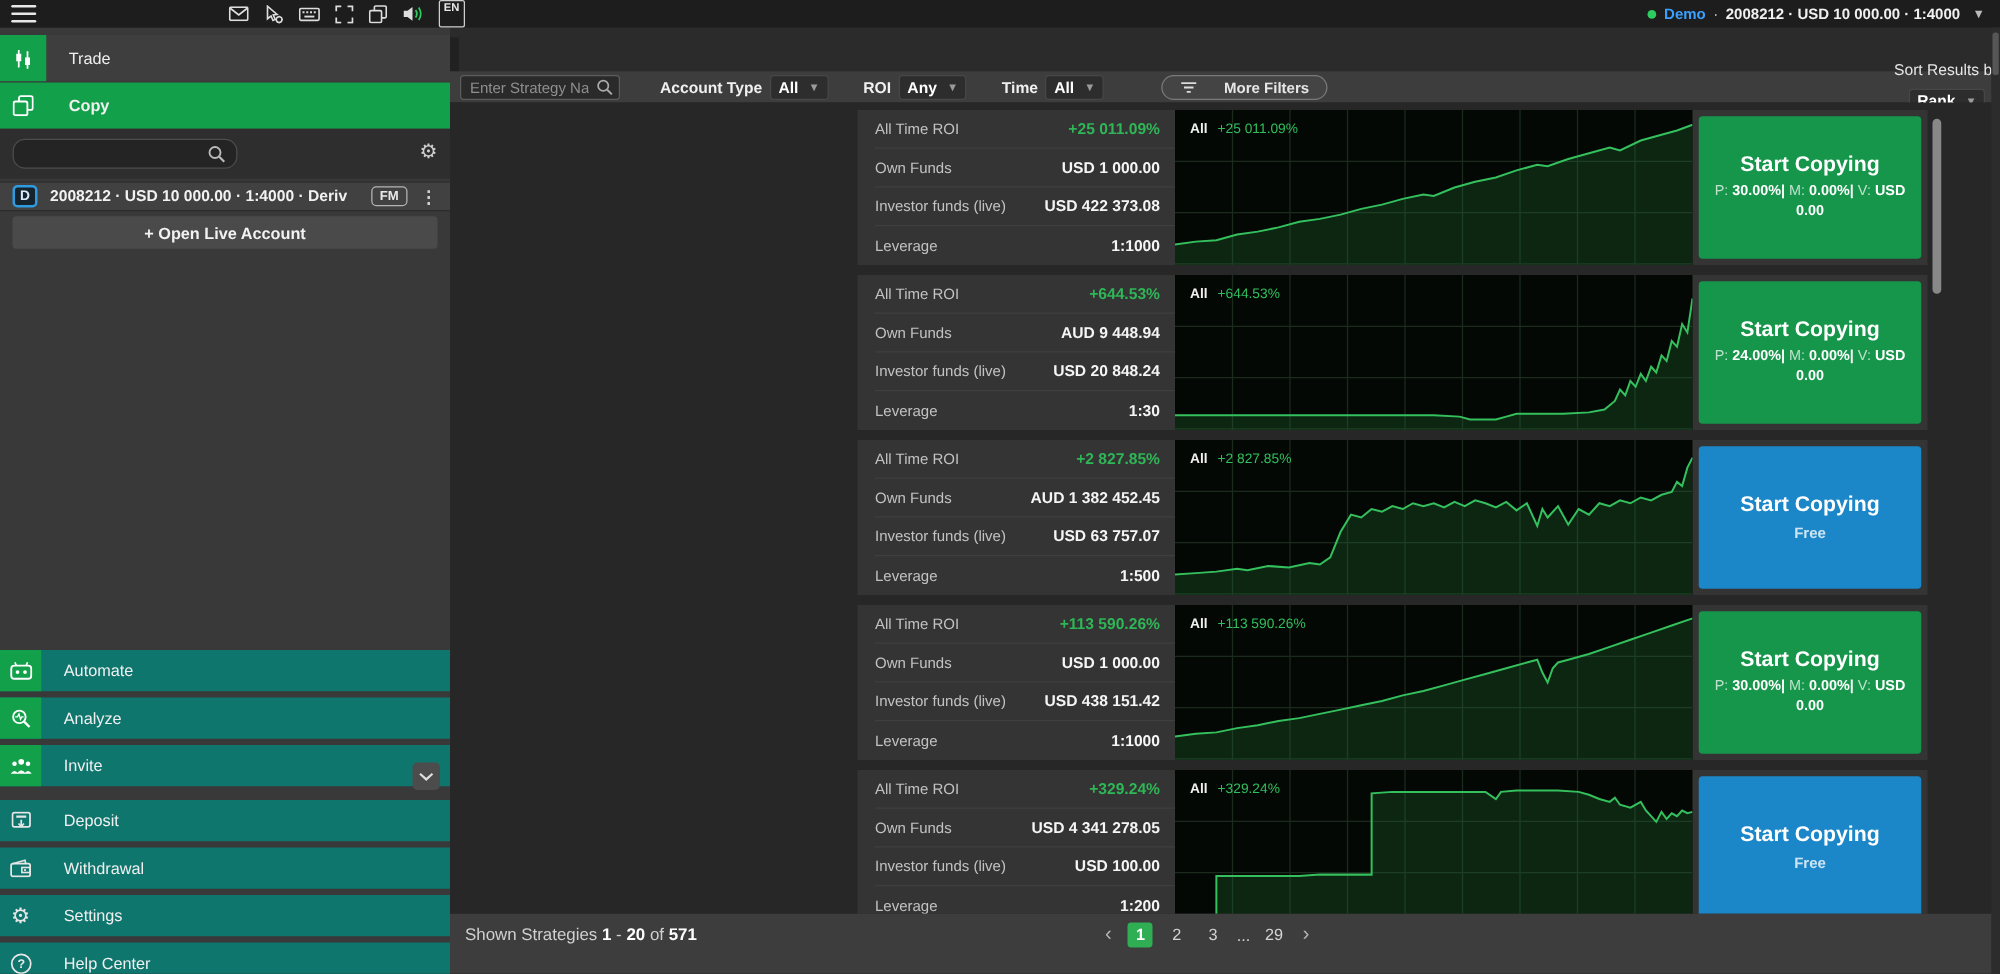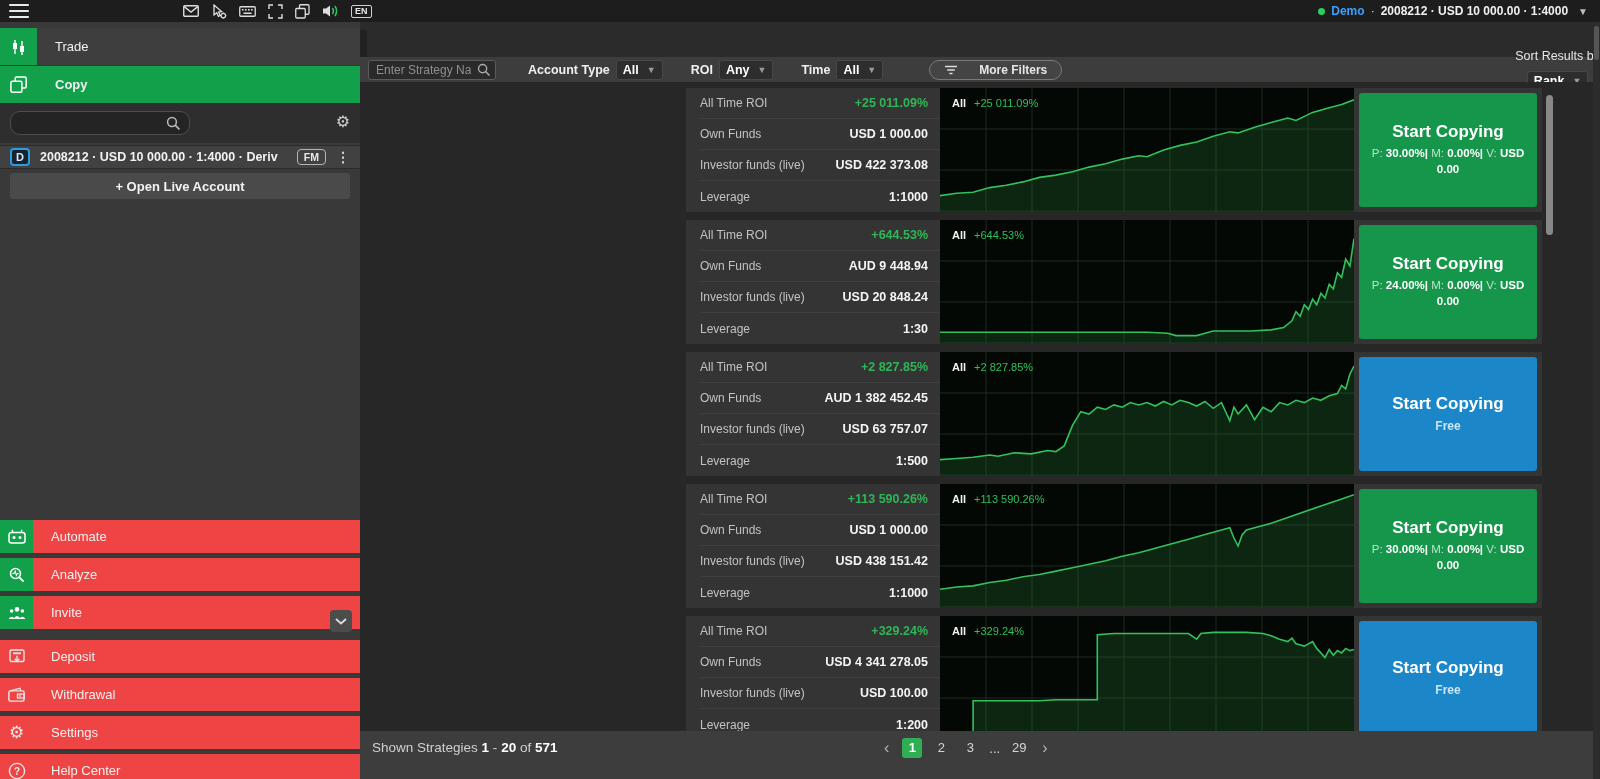--- a/index.html
+++ b/index.html
@@ -4,21 +4,21 @@
 <style>
   * { margin:0; padding:0; box-sizing:border-box; }
   html,body { width:1600px; height:779px; overflow:hidden; }
   body { font-family:"Liberation Sans", sans-serif; background:#262626; position:relative; color:#eee; }
   svg { display:block; }
 
   
   #topbar { position:absolute; left:0; top:0; width:1600px; height:22px; background:#1d1d1d; z-index:5; }
   .hamburger { position:absolute; left:9px; top:4px; width:20px; height:14px; display:flex; flex-direction:column; justify-content:space-between; cursor:pointer; }
   .hamburger span { display:block; height:2px; background:#e8e8e8; border-radius:1px; }
-  .topbar-icons { position:absolute; left:183px; top:0; height:22px; display:flex; align-items:center; gap:12px; }
+  .topbar-icons { position:absolute; left:183px; top:0; height:22px; display:flex; gap:12px; }
   .tb-icon { display:flex; align-items:center; }
   .lang-badge { border:1px solid #cfcfcf; border-radius:2px; font-size:9px; font-weight:bold; color:#e8e8e8; padding:0 3px; line-height:11px; }
   .tb-account { position:absolute; right:12px; top:0; height:22px; display:flex; align-items:center; gap:6px; font-size:12px; font-weight:bold; }
   .status-dot { width:7px; height:7px; border-radius:50%; background:#2ecc5e; }
   .acct-type { color:#3aa0ff; }
   .acct-sep { color:#dcdcdc; font-weight:normal; }
   .acct-details { color:#f0f0f0; }
   .tb-caret { color:#bbb; font-size:10px; margin-left:4px; }
 
   
@@ -36,21 +36,21 @@
   .side-search .mag { position:absolute; right:8px; top:4px; }
   .side-gear { position:absolute; right:10px; top:10px; font-size:16px; color:#cfcfcf; cursor:pointer; line-height:18px; }
   .account-row { position:absolute; top:123px; width:360px; height:24px; background:#414141; border-top:1px solid #2b2b2b; border-bottom:1px solid #2b2b2b; display:flex; align-items:center; padding:0 10px; cursor:pointer; }
   .d-badge { width:20px; height:18px; border:2px solid #2f9bdf; border-radius:4px; background:#16222c; color:#d7ecfb; font-size:11px; font-weight:bold; display:flex; align-items:center; justify-content:center; }
   .account-label { margin-left:10px; font-size:12.5px; font-weight:bold; color:#f2f2f2; flex:1; white-space:nowrap; overflow:hidden; }
   .fm-badge { border:1px solid #b5b5b5; border-radius:4px; color:#e8e8e8; font-size:10.5px; font-weight:bold; padding:1px 6px; margin-right:10px; }
   .kebab { color:#d0d0d0; font-size:14px; font-weight:bold; cursor:pointer; }
   .open-live-btn { position:absolute; top:151px; left:10px; width:340px; height:26px; background:#4a4a4a; border-radius:3px; color:#f2f2f2; font-size:13px; font-weight:600; display:flex; align-items:center; justify-content:center; cursor:pointer;text-align:right; }
   .mid-nav { position:absolute; top:498px; width:360px; }
   .bottom-nav { position:absolute; top:618px; width:360px; }
-  .nav-row { position:relative; width:360px; height:33px; background:#ef4444; display:flex; align-items:center; margin-bottom:5px; cursor:pointer; }
+  .nav-row { position:relative; width:360px; height:33px; background:#0f766e; display:flex; align-items:center; margin-bottom:5px; cursor:pointer; }
   .nav-row .icon-cell { width:33px; height:33px; display:flex; align-items:center; justify-content:center; }
   .nav-row .side-label { margin-left:18px; font-size:13px; color:#f0f0f0; }
   .collapse-btn { position:absolute; top:588px; left:330px; width:22px; height:22px; background:#4c4c4c; border-radius:4px; display:flex; align-items:center; justify-content:center; cursor:pointer; z-index:6; }
 
   
   #main { position:absolute; left:360px; top:22px; width:1240px; height:757px; background:#2b2b2b; }
   .left-strip { position:absolute; left:0; top:8px; width:7px; height:701px; background:#212121; }
   .tabs-row { position:absolute; left:8px; top:8px; height:27px; display:flex; gap:3px; }
   .tab { height:27px; padding:0 13px; display:flex; align-items:center; gap:7px; font-size:13px; border-radius:4px 4px 0 0; cursor:pointer; }
   .tab.active { background:#474747; color:#fff; }

